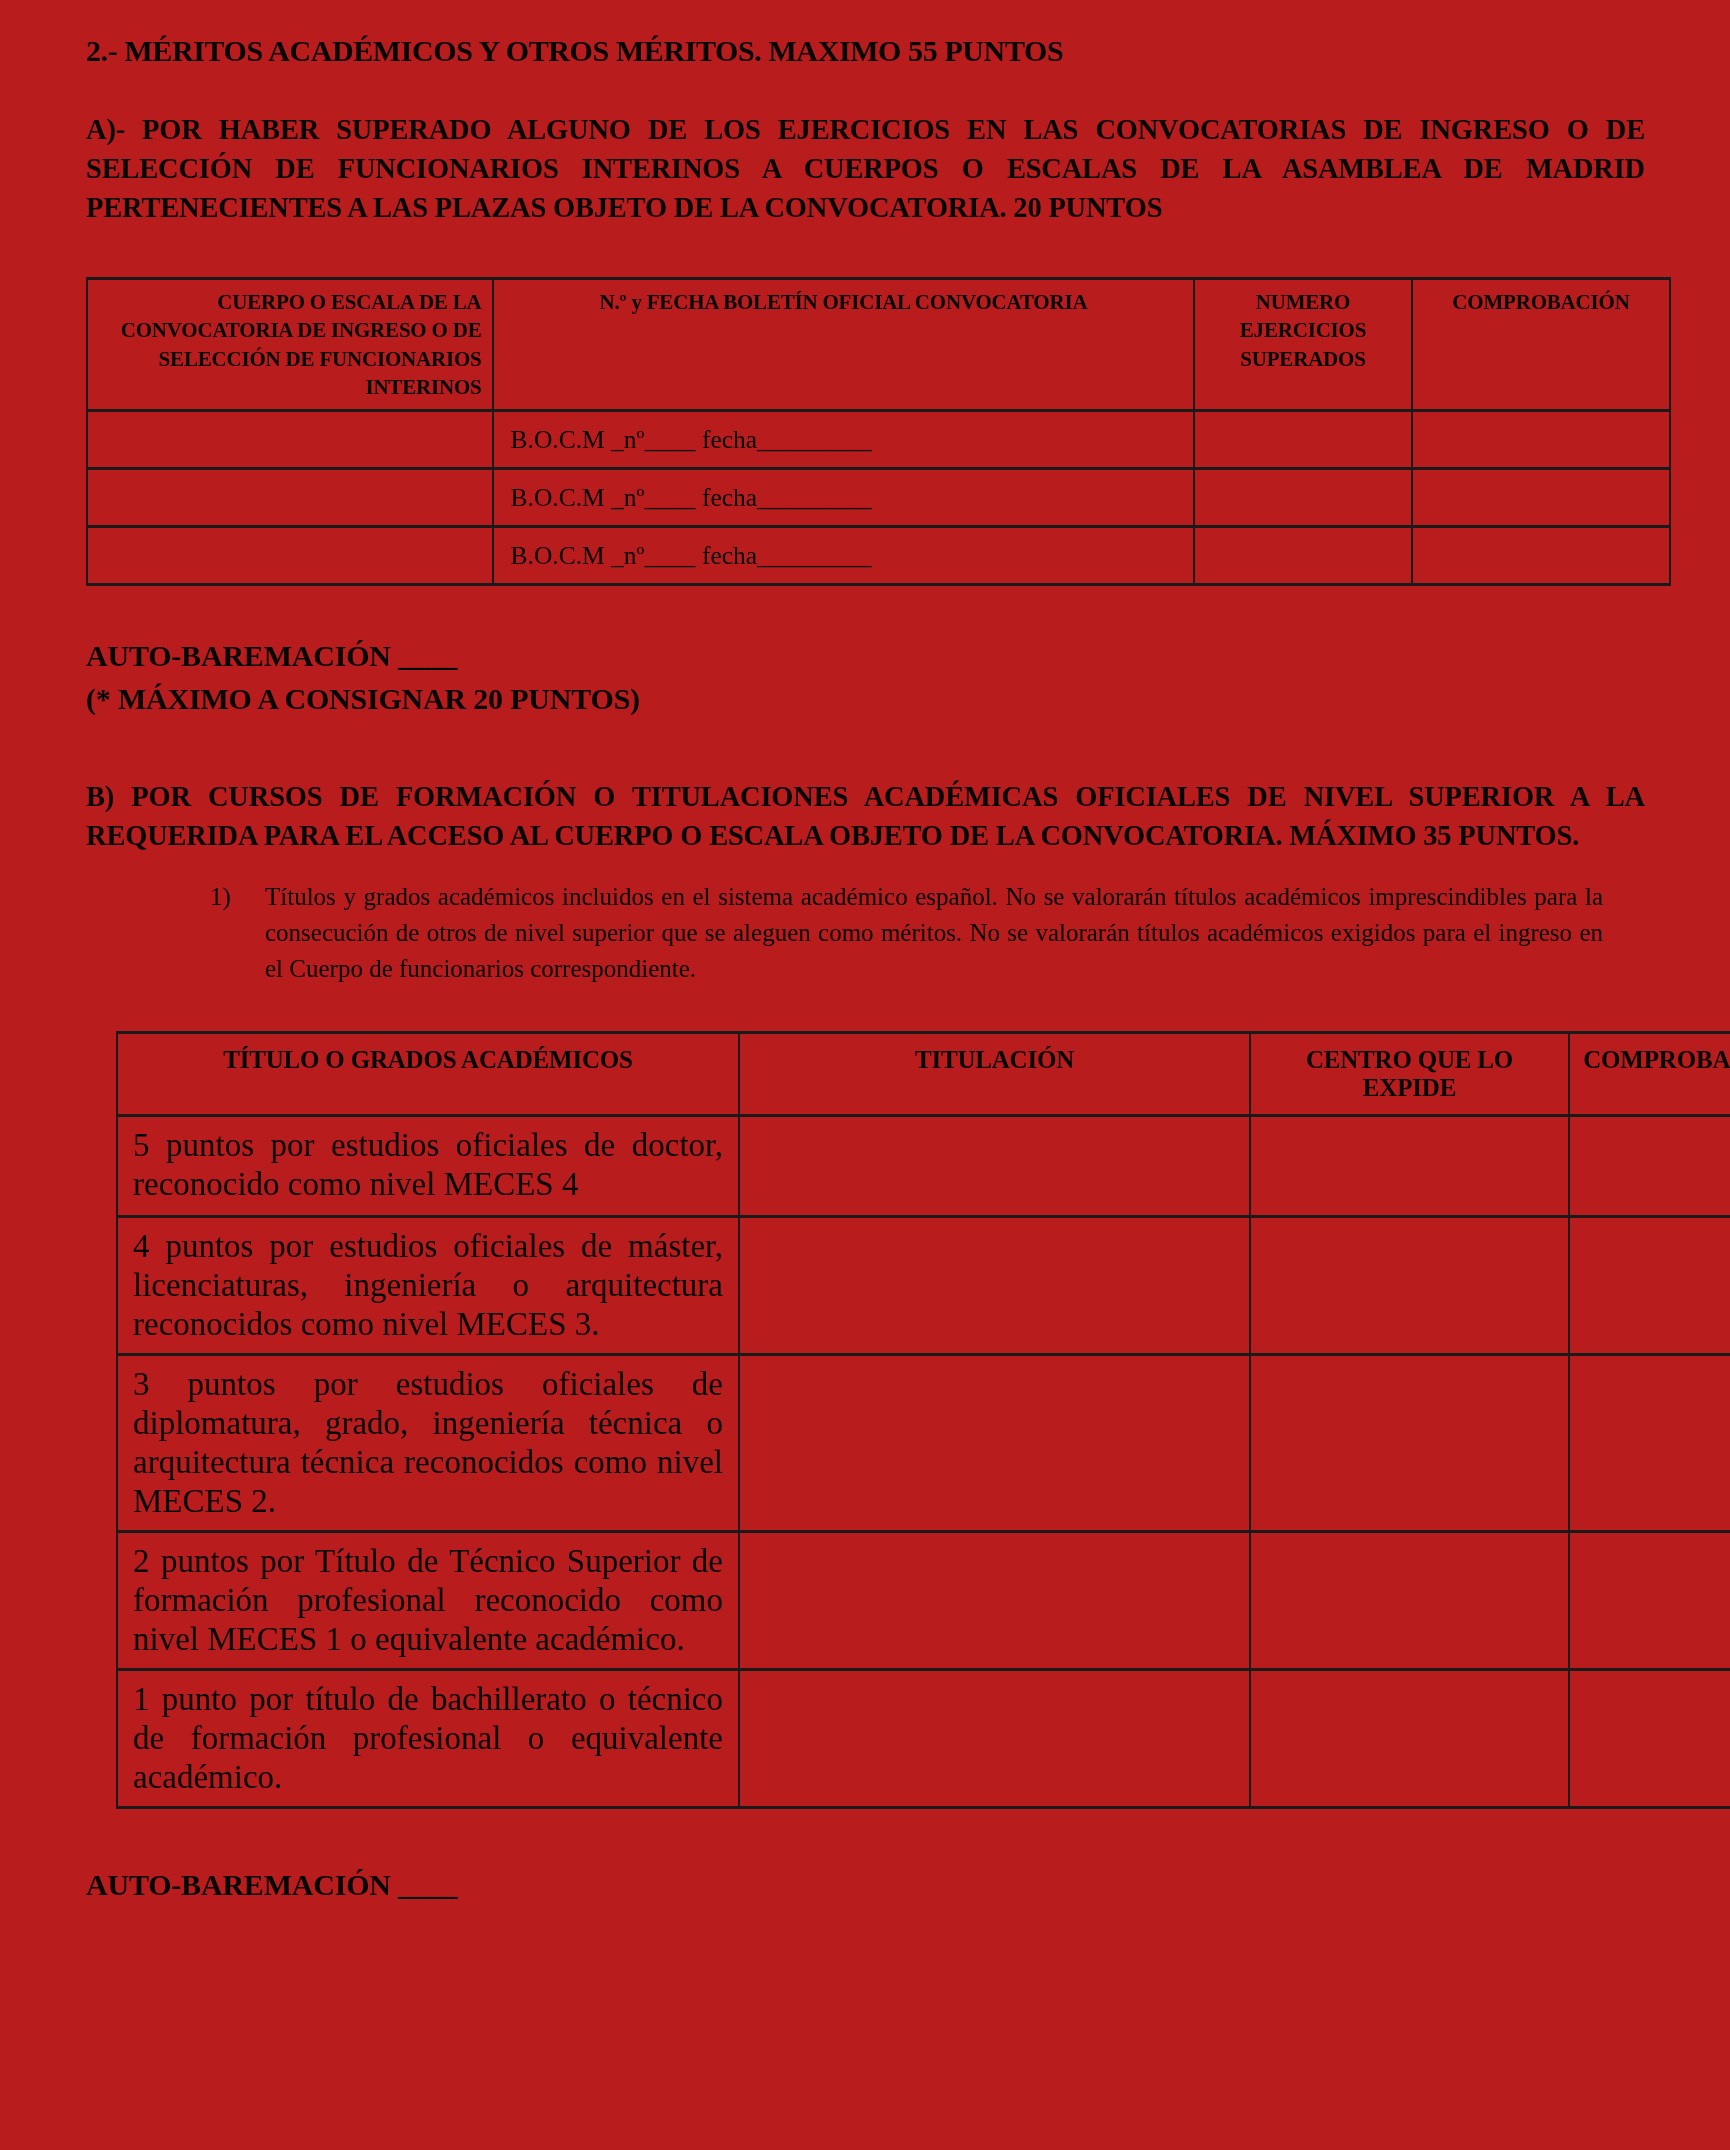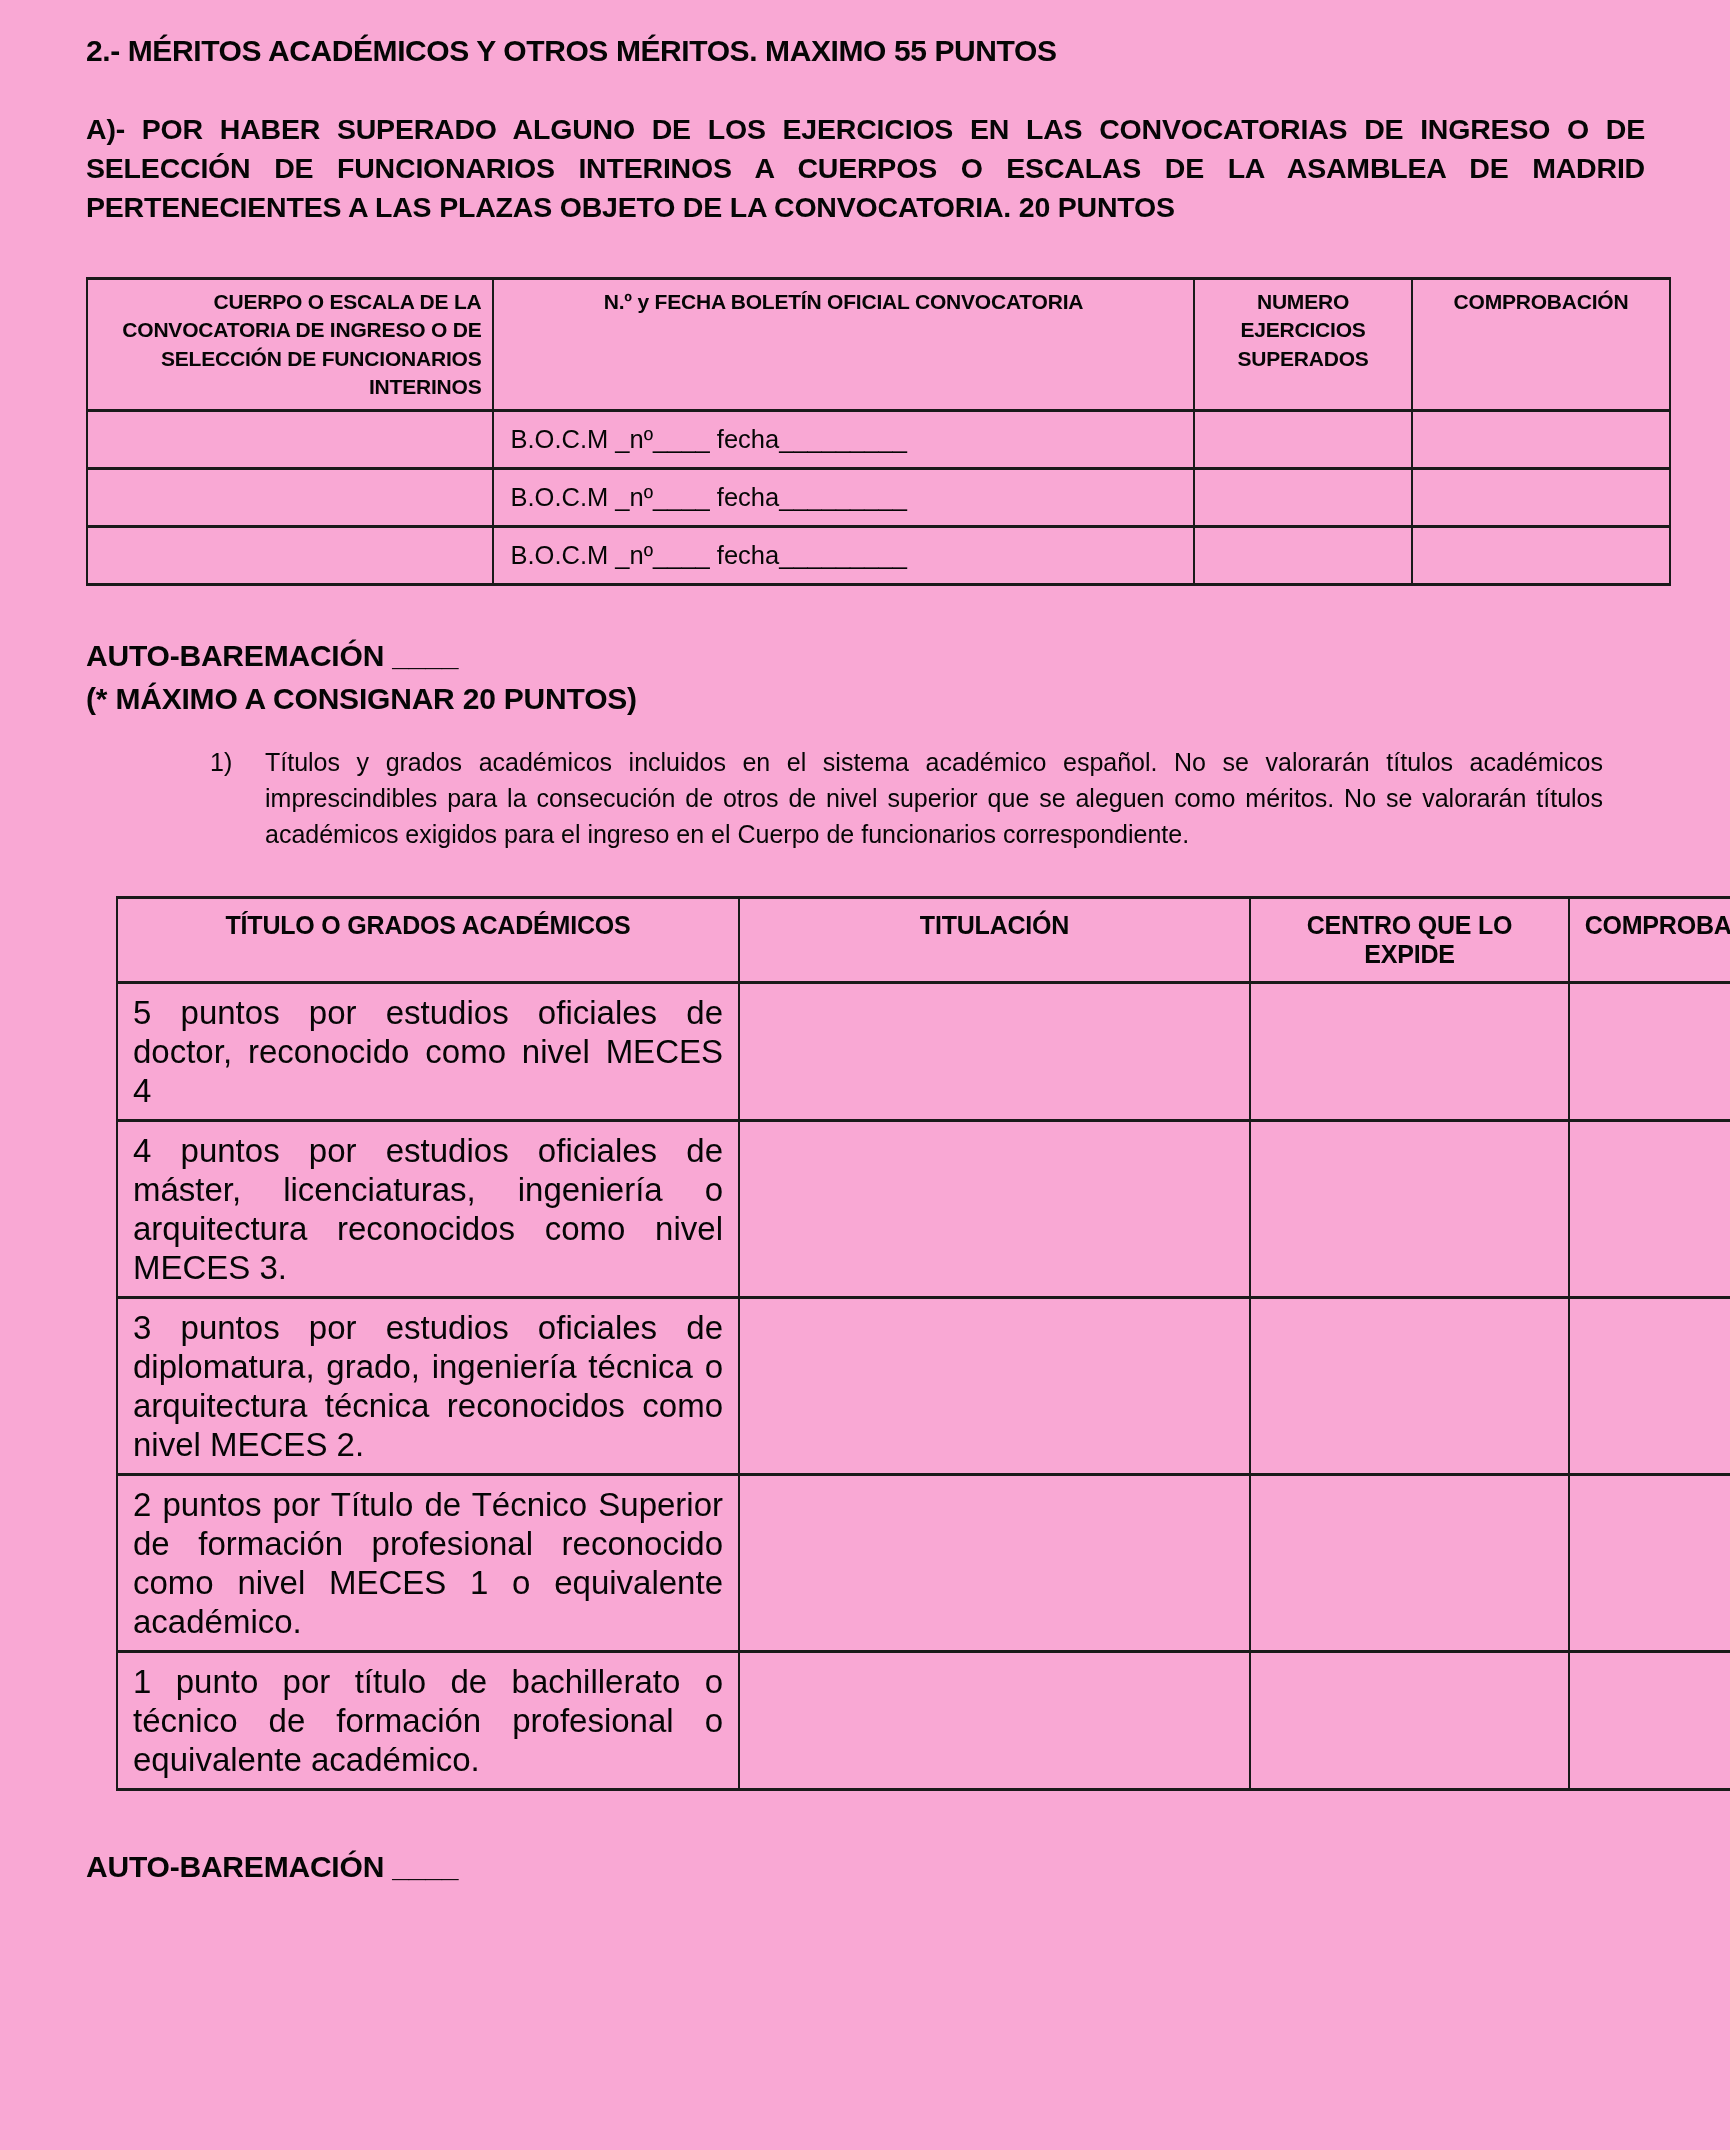--- a/index.html
+++ b/index.html
@@ -1,18 +1,18 @@
 <!DOCTYPE html>
 <html style="font-size:12px"><head>
 <meta charset="utf-8">
 <style>
   html,body{margin:0;padding:0;background:#e8e8e8;}
   .page{
-    width:1730px;height:2151px;background:#f9a8d4;color:#060606;
-    font-family:Liberation Sans, sans-serif;position:relative;
+    width:1730px;height:2151px;background:#b91c1c;color:#060606;
+    font-family:Liberation Serif, serif;position:relative;
     box-sizing:border-box;padding:33px 84px 0 86px;overflow:hidden;
   }
   .title{
     font-size:30px;font-weight:bold;line-height:36px;margin:0;
     letter-spacing:-0.4px;
   }
   .par-a{
     margin:41px 0 0 0;width:1559px;
     font-size:28.5px;font-weight:bold;line-height:39px;
     text-align:justify;letter-spacing:-0.2px;
@@ -119,20 +119,21 @@
         <td class="c4"></td>
       </tr>
     </tbody>
   </table>
 
   <div class="auto-block">
     <div class="auto-line">AUTO-BAREMACIÓN ____</div>
     <div class="auto-line">(* MÁXIMO A CONSIGNAR 20 PUNTOS)</div>
   </div>
 
+  <p class="par-b">B) POR CURSOS DE FORMACIÓN O TITULACIONES ACADÉMICAS OFICIALES DE NIVEL SUPERIOR A LA REQUERIDA PARA EL ACCESO AL CUERPO O ESCALA OBJETO DE LA CONVOCATORIA. MÁXIMO 35 PUNTOS.</p>
 
   <div class="list-item">
     <span class="li-num">1)</span>
     <div class="li-text">Títulos y grados académicos incluidos en el sistema académico español. No se valorarán títulos académicos imprescindibles para la consecución de otros de nivel superior que se aleguen como méritos. No se valorarán títulos académicos exigidos para el ingreso en el Cuerpo de funcionarios correspondiente.</div>
   </div>
 
   <table class="tbl2">
     <thead>
       <tr>
         <th class="c1">TÍTULO O GRADOS ACADÉMICOS</th>

